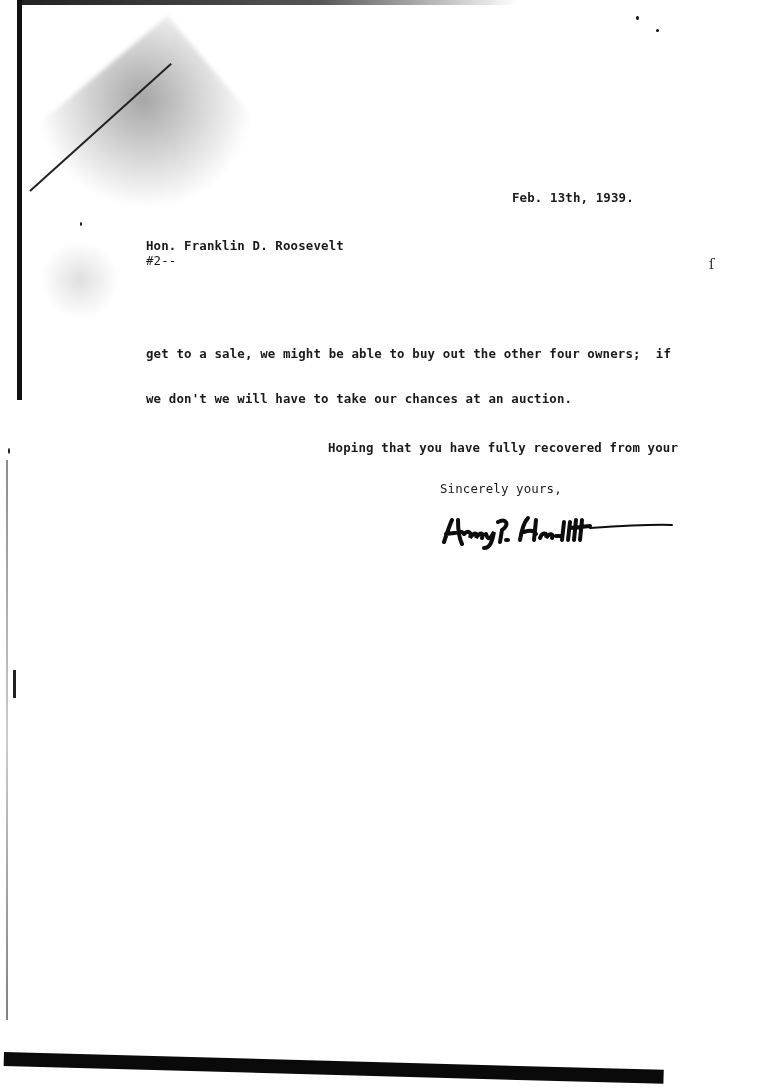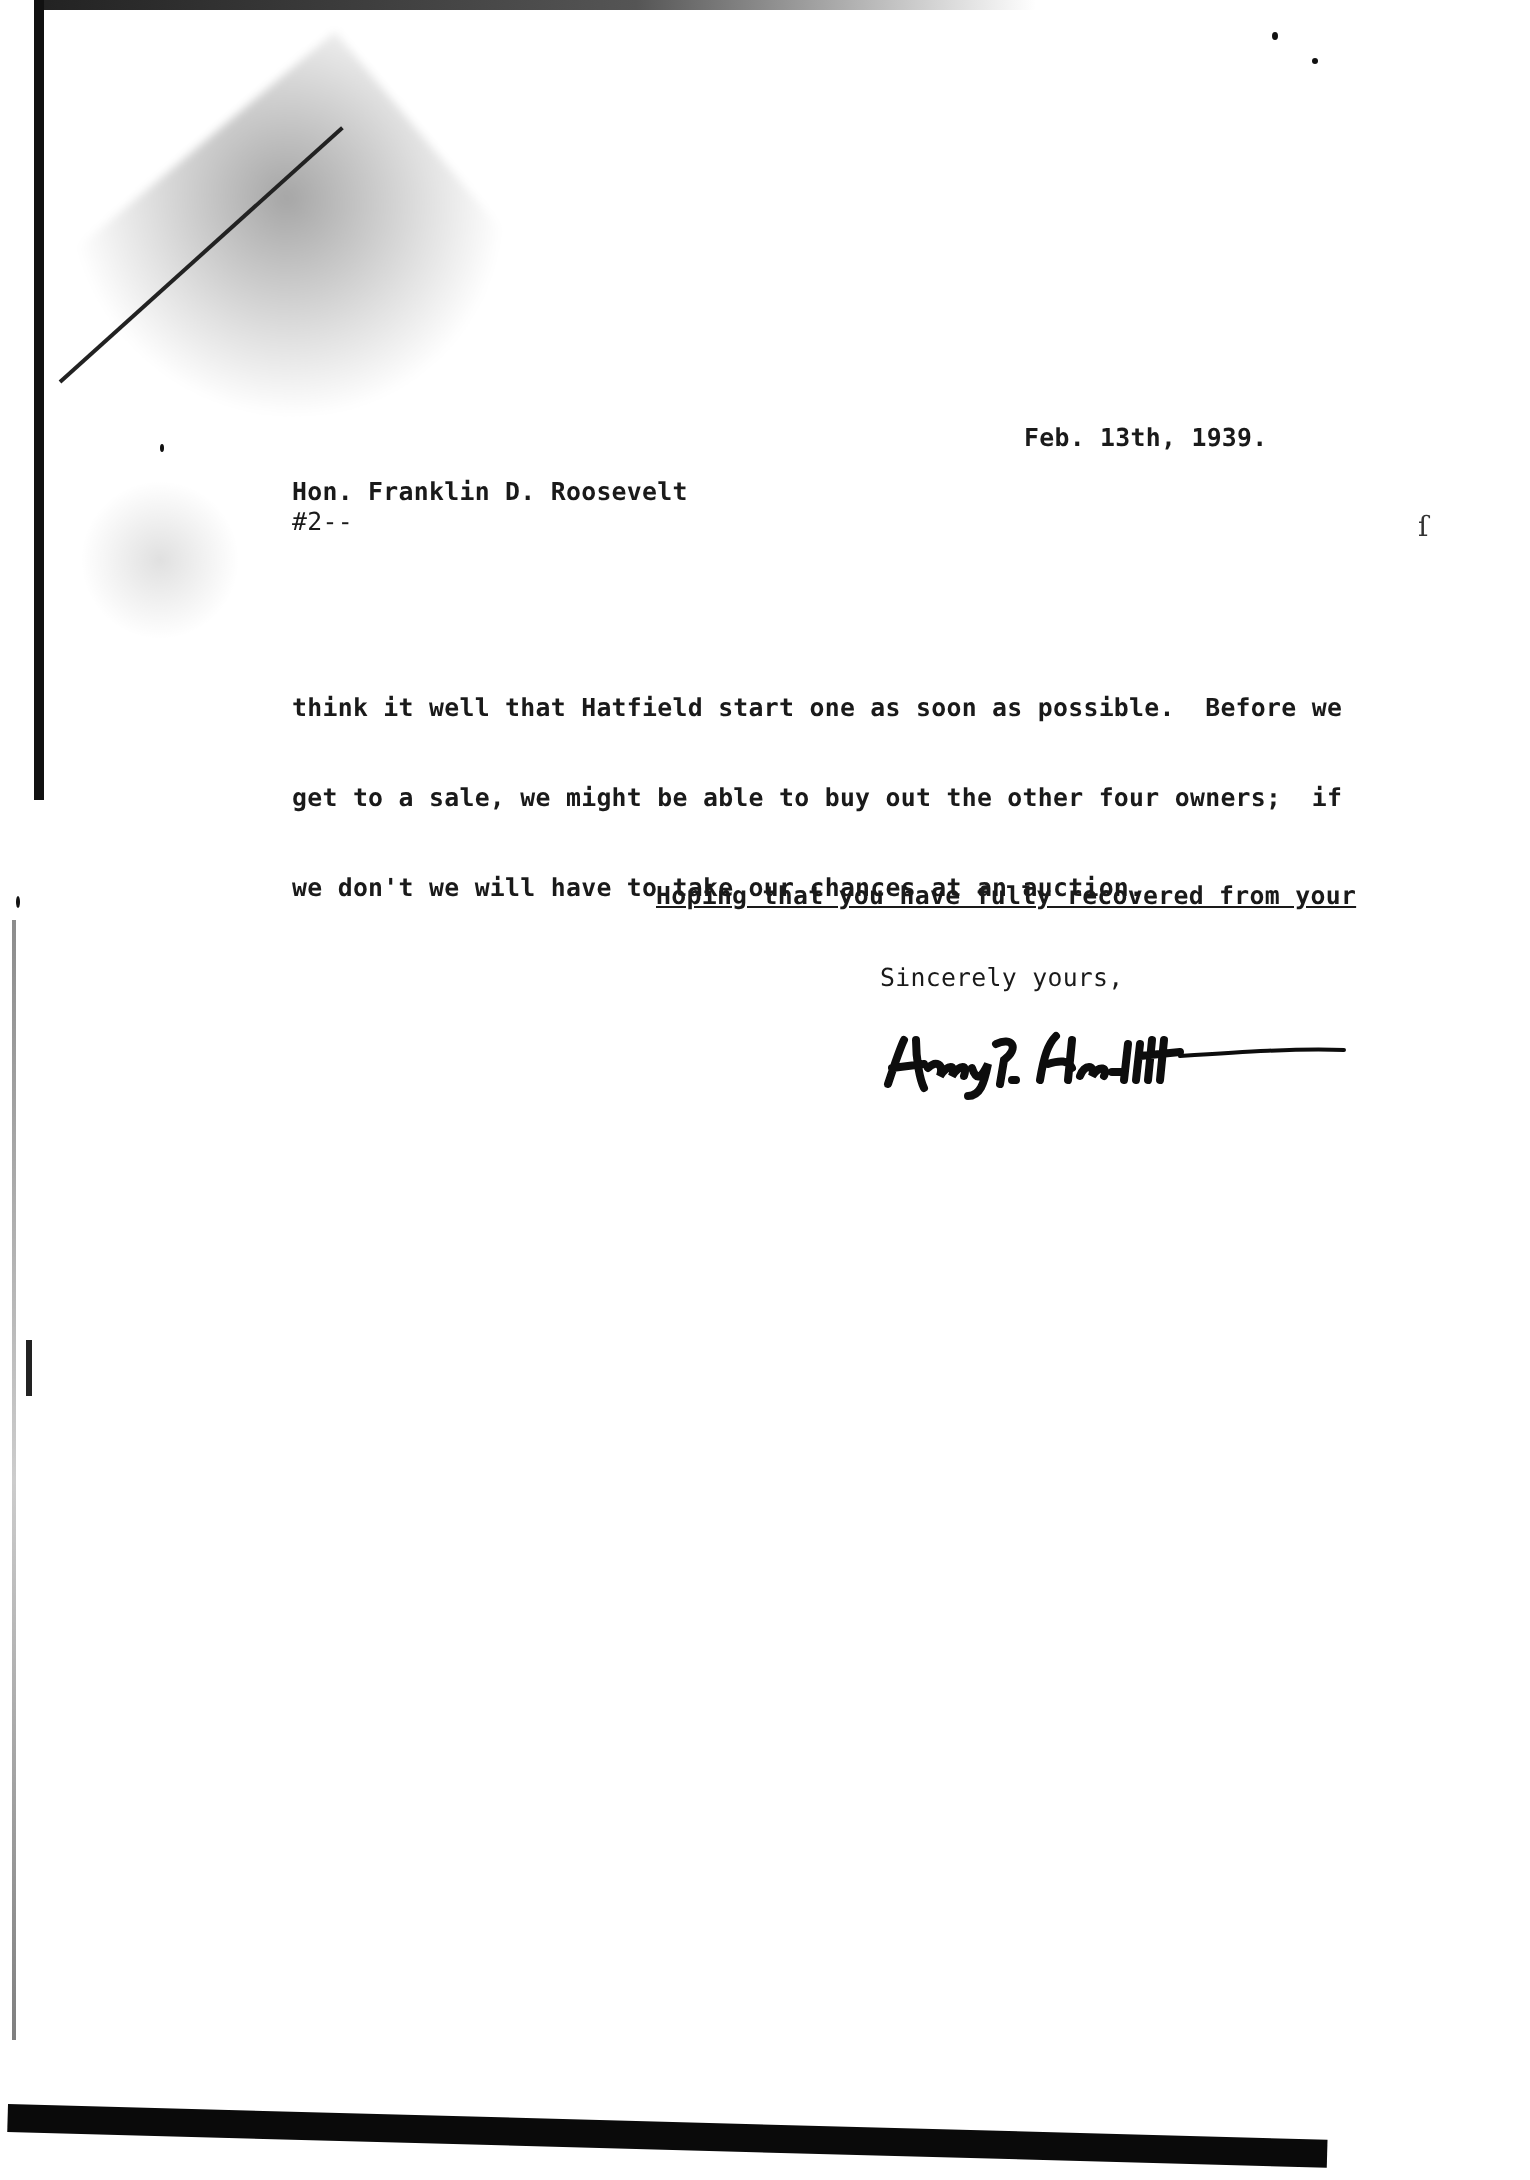--- a/index.html
+++ b/index.html
@@ -40,26 +40,26 @@
       transform: rotate(-40deg); filter: blur(2px);
     }
     .smudge2 {
       position: absolute; left: 40px; top: 240px; width: 80px; height: 80px;
       background: radial-gradient(circle, rgba(0,0,0,0.12), rgba(0,0,0,0) 70%);
     }
     .text {
       position: absolute; font-size: 12.4px; line-height: 15px; white-space: pre;
       font-weight: bold; letter-spacing: 0.15px;
     }
-    .date { left: 512px; top: 190px; margin-top: 21px; }
+    .date { left: 512px; top: 190px; }
     .addressee { left: 146px; top: 238px; font-weight: bold; }
     .page-num { left: 146px; top: 253px; font-weight: normal; }
     .body-para { left: 146px; top: 316px; }
     .closing-para { left: 146px; top: 410px; }
-    .closing-para .indent { padding-left: 182px; text-decoration: underline; }
+    .closing-para .indent { padding-left: 182px; }
     .sign-off { left: 440px; top: 481px; font-weight: normal; }
     .signature {
       position: absolute; left: 440px; top: 510px; width: 235px; height: 40px;
     }
     .margin-mark {
       position: absolute; left: 709px; top: 256px; font-size: 14px; color: #333;
       font-family: "DejaVu Serif", serif;
     }
     .dot { position: absolute; background: #111; border-radius: 50%; }
   </style>
@@ -82,21 +82,20 @@
   <div class="dot" style="left:8px;top:448px;width:2px;height:6px;"></div>
 
   <div class="text date">Feb. 13th, 1939.</div>
 
   <div class="text addressee">Hon. Franklin D. Roosevelt</div>
   <div class="text page-num">#2--</div>
 
   <div class="margin-mark">ſ</div>
 
   <div class="text body-para">
-    <div>think it well that Hatfield start one as soon as possible.  Before we</div>
     <div>get to a sale, we might be able to buy out the other four owners;  if</div>
     <div>we don't we will have to take our chances at an auction.</div>
   </div>
 
   <div class="text closing-para">
     <div class="indent">Hoping that you have fully recovered from your</div>
   </div>
 
   <div class="text sign-off">Sincerely yours,</div>
 

